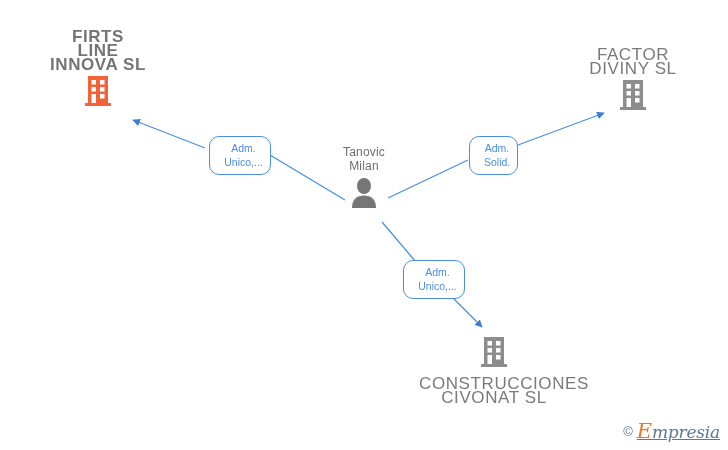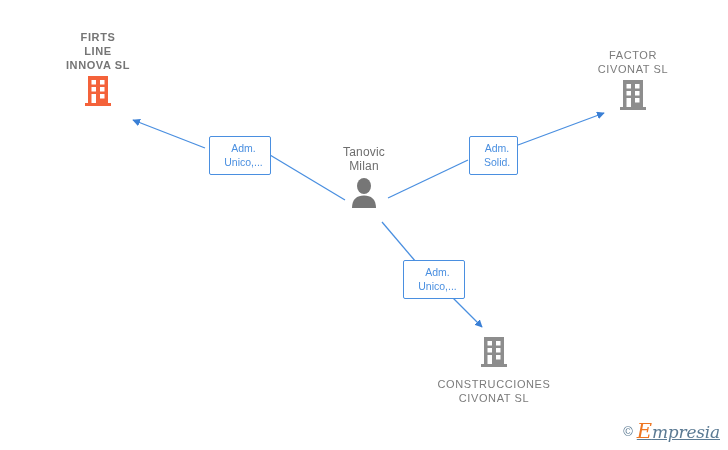--- a/index.html
+++ b/index.html
@@ -28,21 +28,21 @@
     height: 450px;
   }
 
   
   .node {
     position: absolute;
     width: 150px;
     text-align: center;
   }
   .node-label {
-    font-size: 11px;
+    font-size: 17px;
     line-height: 14px;
     color: #7b7b7b;
     letter-spacing: 0.6px;
     white-space: pre-line;
   }
   .node-label.bold {
     font-weight: bold;
     color: #757575;
   }
   .node-label.person {
@@ -56,21 +56,21 @@
     display: flex;
     align-items: center;
     justify-content: center;
   }
   .node-icon svg { display: block; }
 
   
   .edge-chip {
     position: absolute;
     border: 1px solid #4a8fe0;
-    border-radius: 2px;
+    border-radius: 10px;
     background: #ffffff;
     color: #4a8fe0;
     font-size: 10.5px;
     line-height: 14px;
     padding: 4px 7px 5px 14px;
     text-align: center;
     white-space: pre-line;
     box-sizing: border-box;
   }
 
@@ -143,21 +143,21 @@
         <rect x="7.5" y="12" width="4.5" height="4.5" fill="#ffffff"></rect>
         <rect x="16" y="12" width="4.5" height="4.5" fill="#ffffff"></rect>
         <rect x="7.5" y="19" width="4.5" height="9" fill="#ffffff"></rect>
         <rect x="16" y="19" width="4.5" height="4.5" fill="#ffffff"></rect>
       </svg>
     </div>
   </div>
 
   <div class="node" style="left:558px; top:48px;">
     <div class="node-label">FACTOR
-CIVONAT  SL</div>
+DIVINY  SL</div>
     <div class="node-icon">
       <svg width="28" height="32" viewBox="0 0 28 32" xmlns="http://www.w3.org/2000/svg">
         <rect x="4" y="1" width="20" height="27" fill="#8d8d8d"></rect>
         <rect x="1" y="28" width="26" height="3" fill="#8d8d8d"></rect>
         <rect x="7.5" y="5" width="4.5" height="4.5" fill="#ffffff"></rect>
         <rect x="16" y="5" width="4.5" height="4.5" fill="#ffffff"></rect>
         <rect x="7.5" y="12" width="4.5" height="4.5" fill="#ffffff"></rect>
         <rect x="16" y="12" width="4.5" height="4.5" fill="#ffffff"></rect>
         <rect x="7.5" y="19" width="4.5" height="9" fill="#ffffff"></rect>
         <rect x="16" y="19" width="4.5" height="4.5" fill="#ffffff"></rect>

